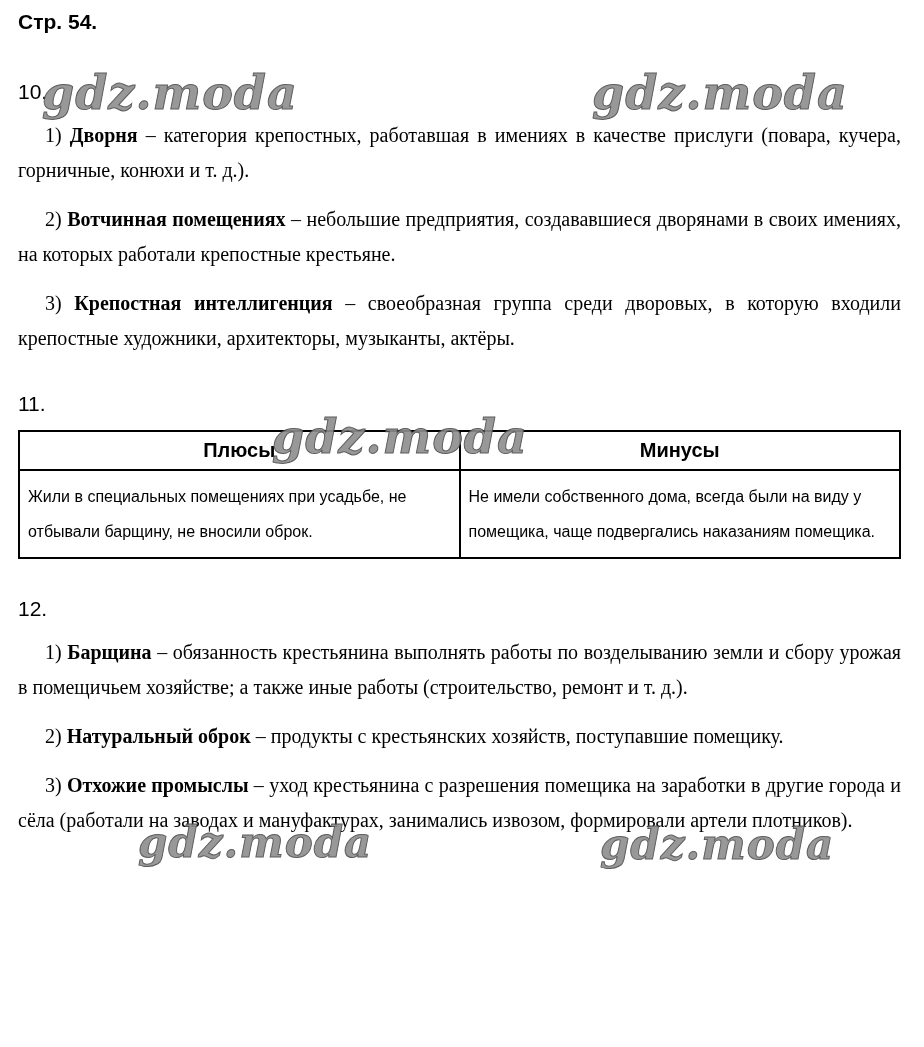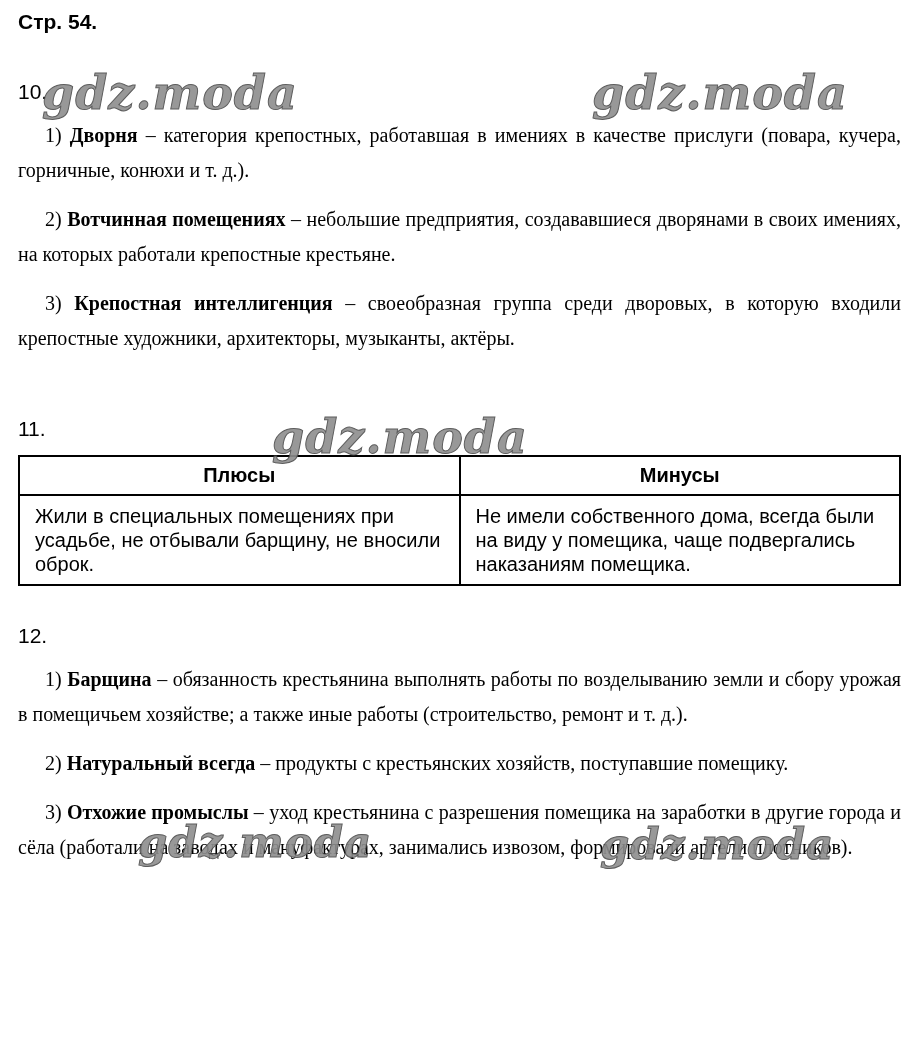--- a/index.html
+++ b/index.html
@@ -19,21 +19,21 @@
   }
   .page-header {
     font-size: 21px;
     font-weight: bold;
   }
   .sec-num {
     font-size: 21px;
     font-weight: normal;
   }
   .sec-10-num { margin-top: 46px; }
-  .sec-11-num { margin-top: 61px; }
+  .sec-11-num { margin-top: 36px; }
   .sec-12-num { margin-top: 38px; }
   .def {
     font-size: 20px;
     line-height: 35px;
     text-align: justify;
     text-indent: 27px;
     margin-top: 14px;
     font-family: Liberation Serif, serif;
   }
   .def .term { font-weight: bold; }
@@ -45,23 +45,23 @@
   table.pm th {
     border: 2px solid #000;
     font-size: 20px;
     font-weight: bold;
     text-align: center;
     padding: 7px 8px;
     width: 50%;
   }
   table.pm td {
     border: 2px solid #000;
-    font-size: 20px;
-    line-height: 24px;
-    padding: 8px 15px;
+    font-size: 16px;
+    line-height: 35px;
+    padding: 8px 8px;
     vertical-align: top;
     width: 50%;
   }
   td.cell-left  { text-align: left; }
   td.cell-right { text-align: left; }
   .watermark {
     position: absolute;
     font-family: "DejaVu Serif", serif;
     font-weight: bold;
     font-size: 46px;
@@ -131,21 +131,21 @@
 
   <section>
     <div class="sec-num sec-12-num">12.</div>
     <p class="def">
       <span>1)</span>
       <span class="term">Барщина</span>
       <span>– обязанность крестьянина выполнять работы по возделыванию земли и сбору урожая в помещичьем хозяйстве; а также иные работы (строительство, ремонт и т. д.).</span>
     </p>
     <p class="def">
       <span>2)</span>
-      <span class="term">Натуральный всегда</span>
+      <span class="term">Натуральный оброк</span>
       <span>– продукты с крестьянских хозяйств, поступавшие помещику.</span>
     </p>
     <p class="def">
       <span>3)</span>
       <span class="term">Отхожие промыслы</span>
       <span>– уход крестьянина с разрешения помещика на заработки в другие города и сёла (работали на заводах и мануфактурах, занимались извозом, формировали артели плотников).</span>
     </p>
   </section>
 
 </div>

